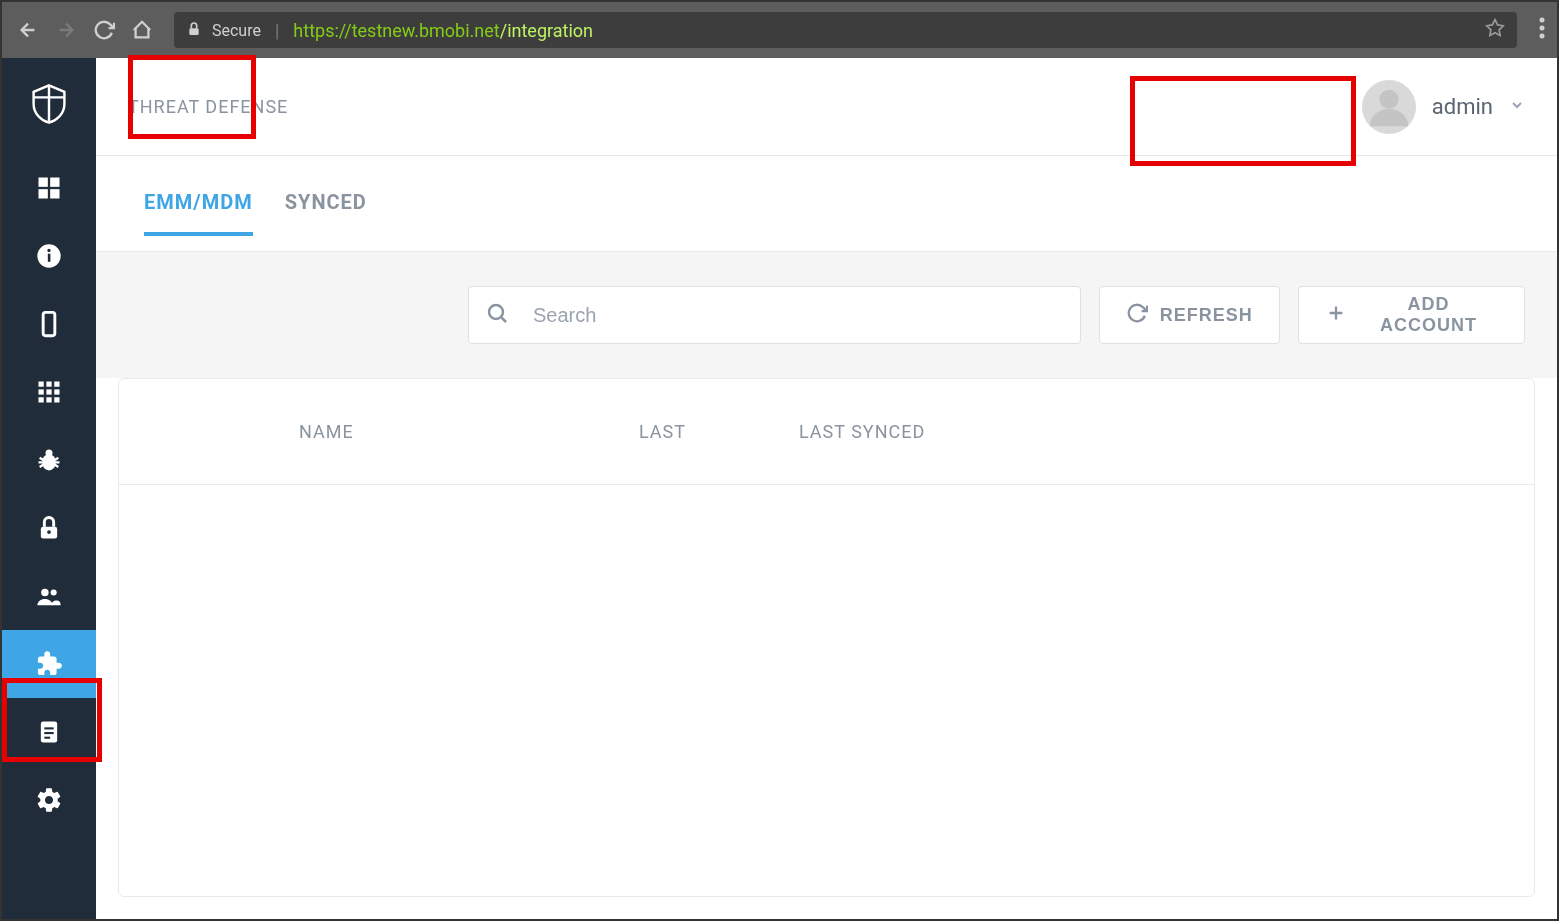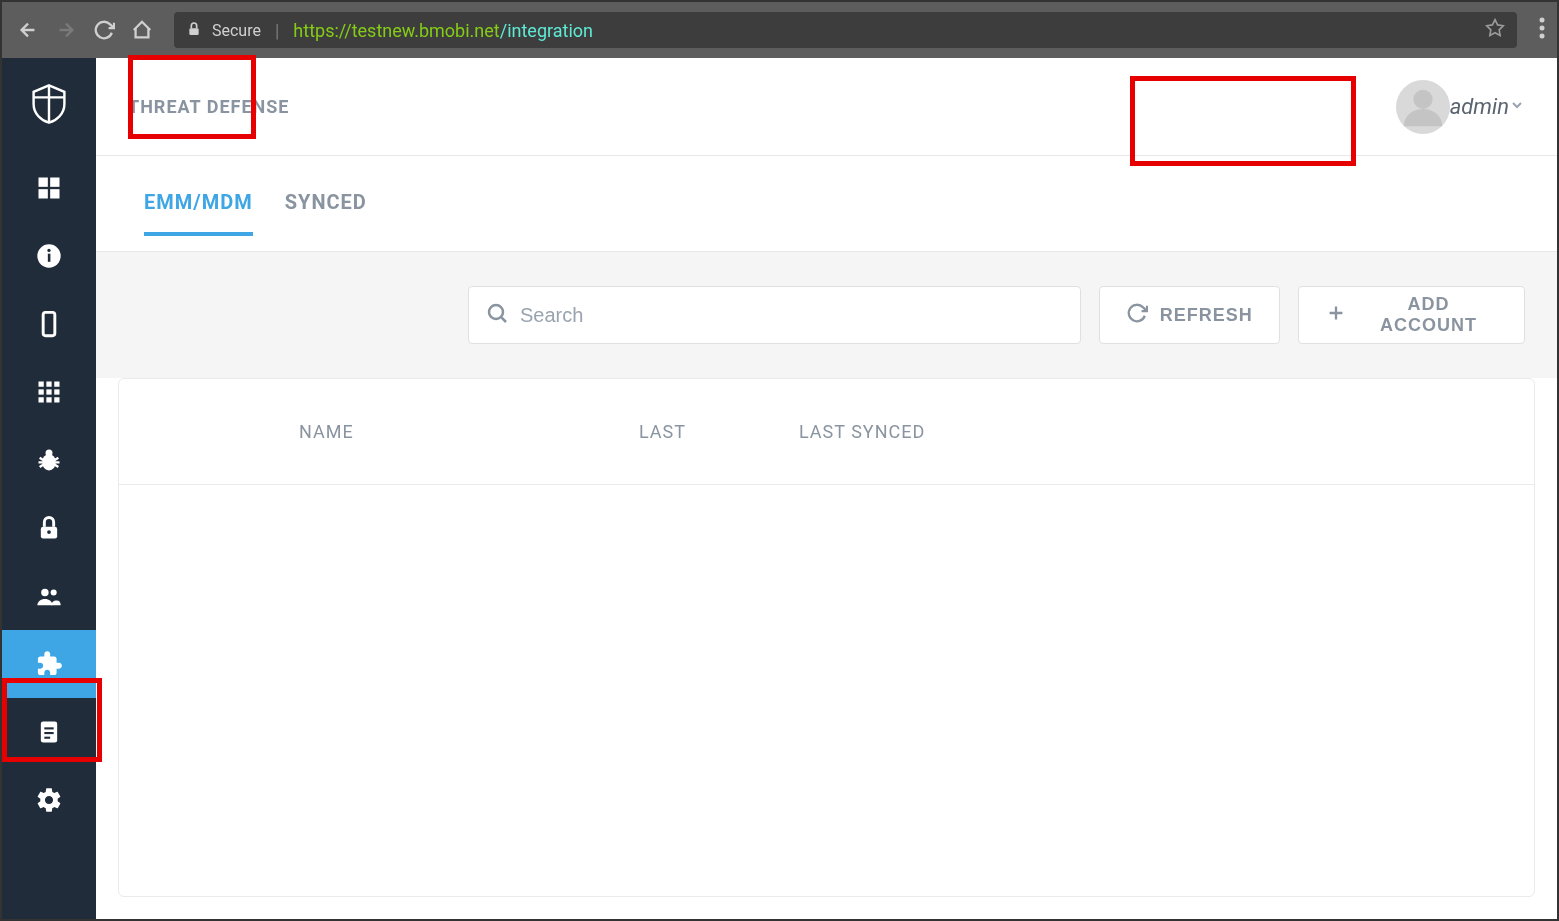--- a/index.html
+++ b/index.html
@@ -41,21 +41,21 @@
       padding: 0 12px;
       gap: 10px;
       color: #d0d0d0;
       font-size: 18px;
       margin-left: 8px;
     }
     .lock-icon { color: #d0d0d0; }
     .secure-text { color: #d0d0d0; font-size: 16px; }
     .divider { color: #7a7a7a; margin: 0 4px; }
     .url-host { color: #84cc16; }
-    .url-path { color: #5eead4; }
+    .url-path { color: #bef264; }
     .star-icon { color: #9a9a9a; margin-left: auto; }
     .menu-dots { color: #d0d0d0; margin-left: 12px; }
 
     
     .app-container {
       display: flex;
       height: calc(100% - 56px);
     }
 
     
@@ -113,29 +113,29 @@
     .app-header {
       height: 98px;
       display: flex;
       align-items: center;
       padding: 0 32px;
       border-bottom: 1px solid #e8e8e8;
     }
     .header-title {
       color: #8a94a0;
       font-size: 18px;
-      font-weight: 700;
+      font-weight: 400;
       letter-spacing: 1px;
     }
     .header-user {
       margin-left: auto;
       display: flex;
       align-items: center;
+      gap: 16px;
       cursor: pointer;
-      font-style: italic;
     }
     .avatar {
       width: 54px;
       height: 54px;
       border-radius: 50%;
       background: #d9d9d9;
       display: flex;
       align-items: center;
       justify-content: center;
     }
@@ -185,21 +185,21 @@
     }
     .search-box {
       width: 630px;
       height: 58px;
       background: #fff;
       border: 1px solid #e0e0e0;
       border-radius: 4px;
       display: flex;
       align-items: center;
       padding: 0 16px;
-      gap: 11px;
+      gap: 24px;
       margin-right: auto;
       margin-left: 340px;
     }
     .search-input {
       flex: 1;
       border: none;
       outline: none;
       font-size: 20px;
       color: #606a76;
       background: transparent;

